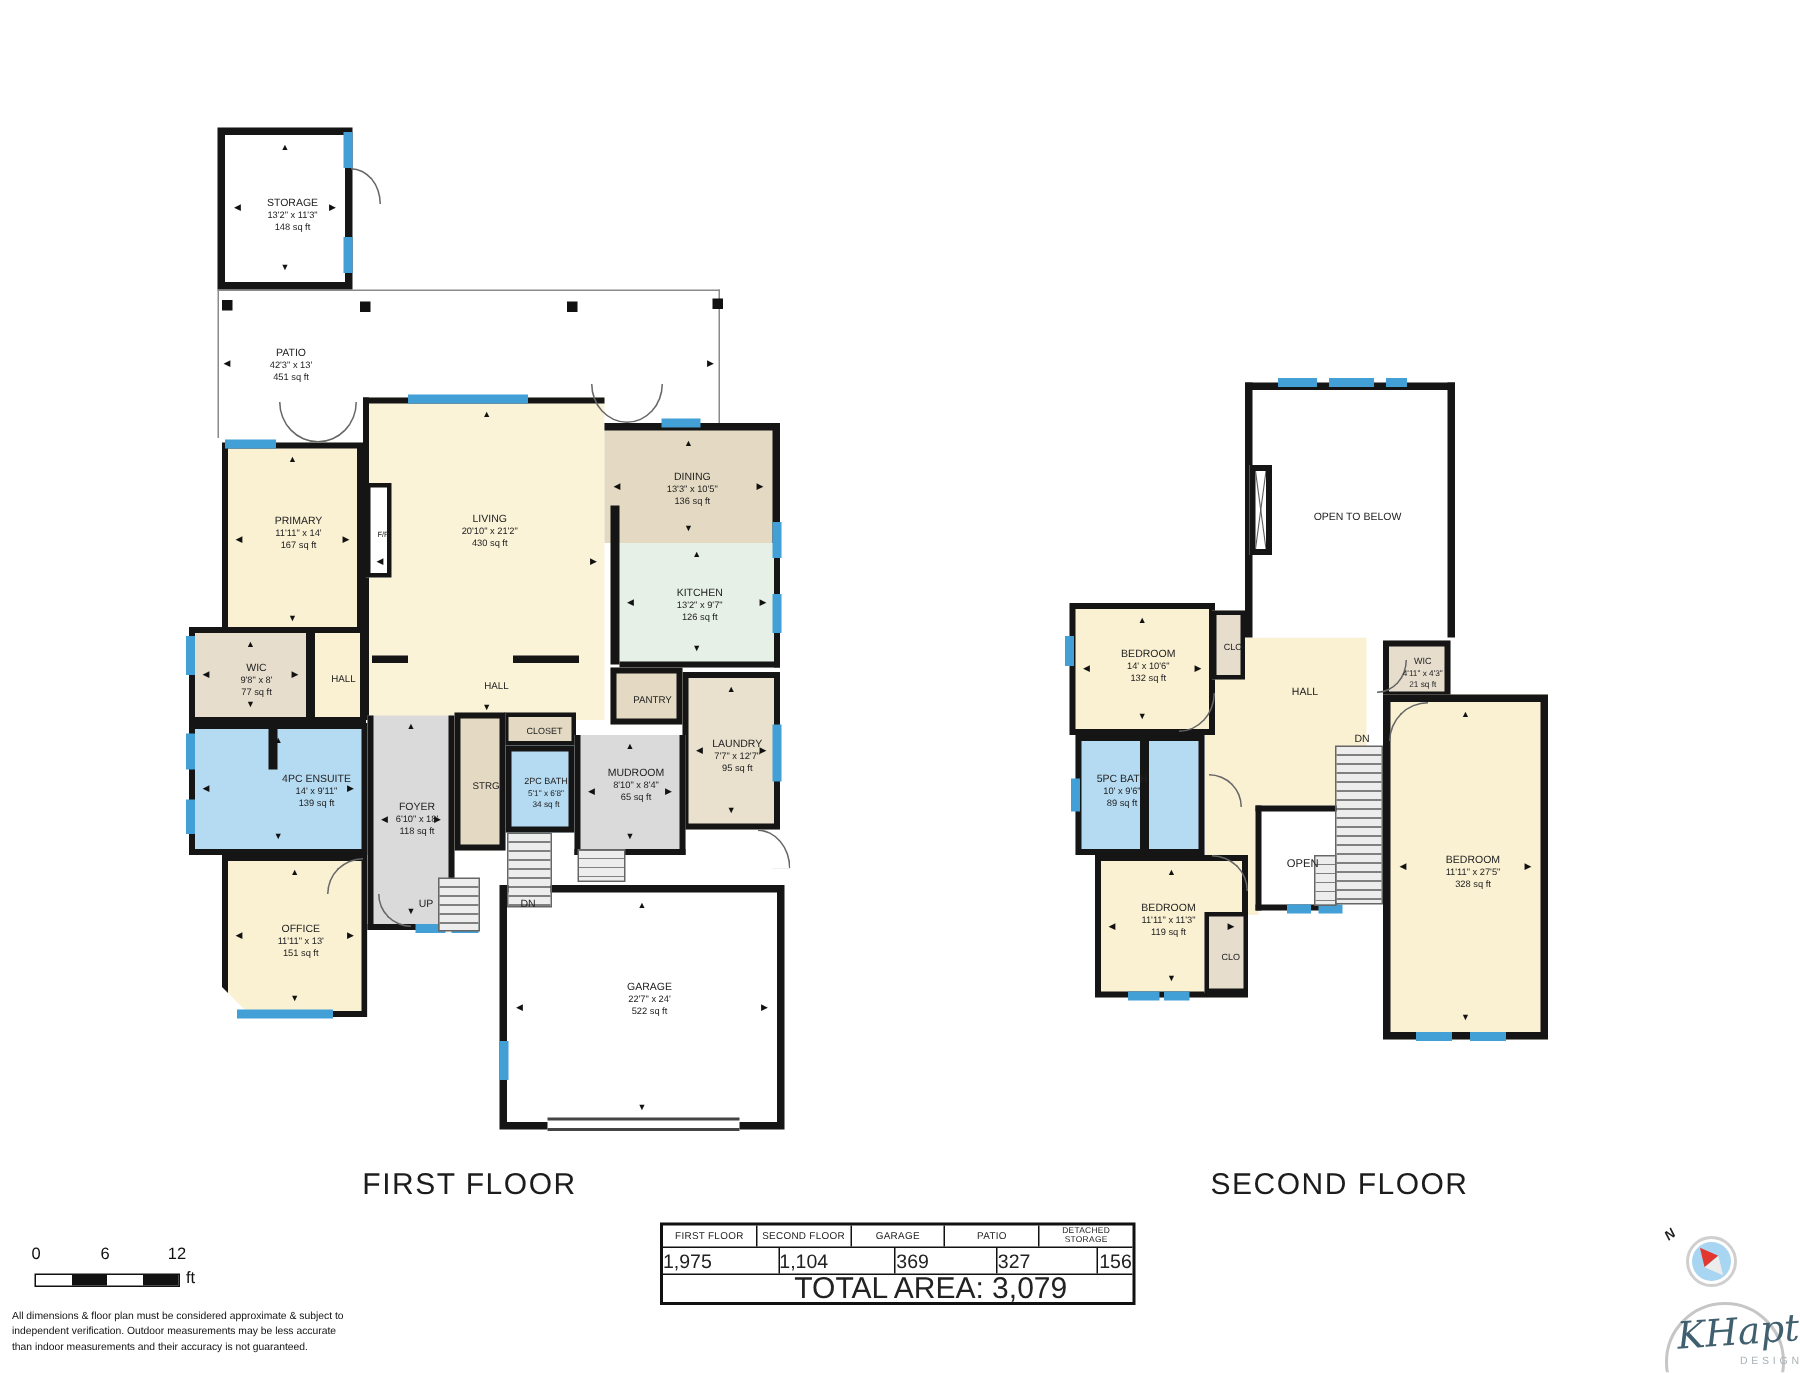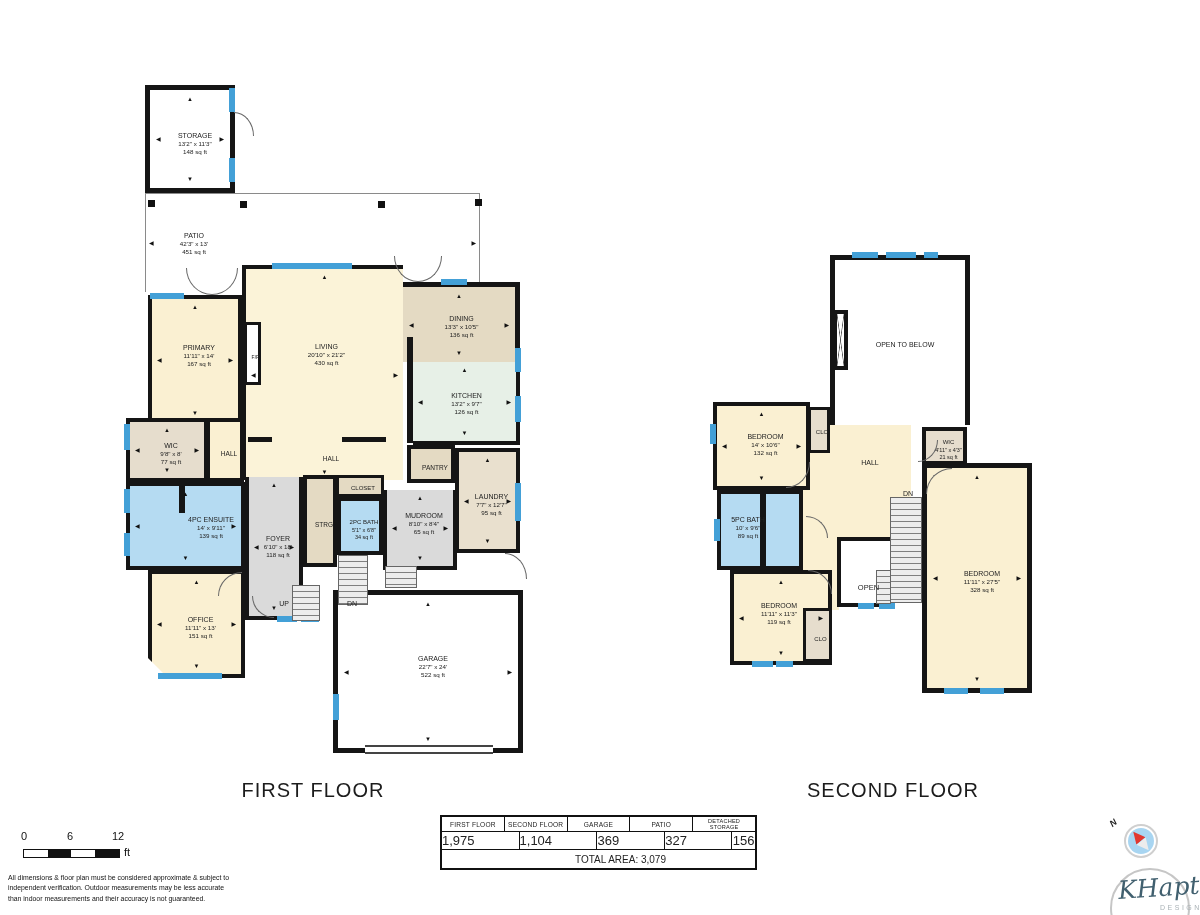--- a/index.html
+++ b/index.html
@@ -28,21 +28,21 @@
   .trow{border-top:1.5px solid #111;display:flex;align-items:center;justify-content:center;text-align:center;}
   .trow:first-child{border-top:none;}
   .taddr{height:19px;font-weight:bold;font-size:15px;}
   .tsub{height:16px;font-size:12px;}
   .thead{height:14px;}
   .tvals{height:17px;gap:44px;}
   .tcell{flex:1 1 0;border-left:1.5px solid #111;height:100%;display:flex;align-items:center;justify-content:center;}
   .tcell:first-child{border-left:none;}
   .thead .tcell{font-size:6.6px;letter-spacing:0.2px;}
   .tvals .tcell{font-size:13px;}
-  .ttotal{height:18px;font-size:10px;padding-left:44px;}
+  .ttotal{height:18px;font-size:20px;padding-left:44px;}
   
   #scalebar{position:absolute;left:0;top:830px;z-index:8;}
   .tick{position:absolute;font-size:11px;color:#111;transform:translateX(-50%);}
   #sbar{position:absolute;left:23px;top:19px;width:95px;height:7px;border:1px solid #111;
         background:linear-gradient(to right,#fff 0 25%,#111 25% 50%,#fff 50% 75%,#111 75% 100%);}
   #sunit{position:absolute;left:124px;top:16px;font-size:11px;color:#111;}
   #disclaimer{position:absolute;left:8px;top:866px;width:222px;font-size:6.9px;line-height:1.5;color:#111;z-index:8;}
   
   #compass{position:absolute;left:1124px;top:824px;width:34px;height:34px;z-index:8;}
   #compass .ring{position:absolute;width:34px;height:34px;border-radius:50%;background:#fff;
@@ -325,21 +325,21 @@
         <span class="arrow" style="left: 50%; bottom: 5px; transform: translateX(-50%);">▼</span>
         <span class="arrow" style="left: 5px; top: 50%; transform: translateY(-50%);">◀</span>
         <span class="arrow" style="right: 5px; top: 50%; transform: translateY(-50%);">▶</span>
       </div>
       <div class="room" style="left: 803px; top: 608px; width: 29px; height: 54px; position: absolute; background: rgb(230, 221, 205); border: 3px solid rgb(21, 21, 21);">
         <div class="rlabel" style="left: 14.5px; top: 29px;">
           <div style="font-size:6px">CLO</div>
         </div>
       </div>
       <div class="room" style="left: 837px; top: 537px; width: 55px; height: 70px; position: absolute; background: rgb(255, 255, 255); border-left: 4px solid rgb(21, 21, 21); border-top: 4px solid rgb(21, 21, 21); border-bottom: 4px solid rgb(21, 21, 21);">
-        <div class="rlabel" style="left: 27.5px; top: 35px; margin-top: 12px;">
+        <div class="rlabel" style="left: 27.5px; top: 35px;">
           <div style="font-size:7.5px">OPEN</div>
         </div>
       </div>
       <div class="room" style="left: 922px; top: 463px; width: 110px; height: 230px; position: absolute; background: rgb(250, 240, 210); border: 5px solid rgb(21, 21, 21);">
         <div class="rlabel" style="left: 55px; top: 114px;">
           <div style="font-size:7px">BEDROOM</div>
           <div style="font-size:6.2px">11'11" x 27'5"</div>
           <div style="font-size:6.2px">328 sq ft</div>
         </div>
         <span class="arrow" style="left: 50%; top: 6px; transform: translateX(-50%);">▲</span>

